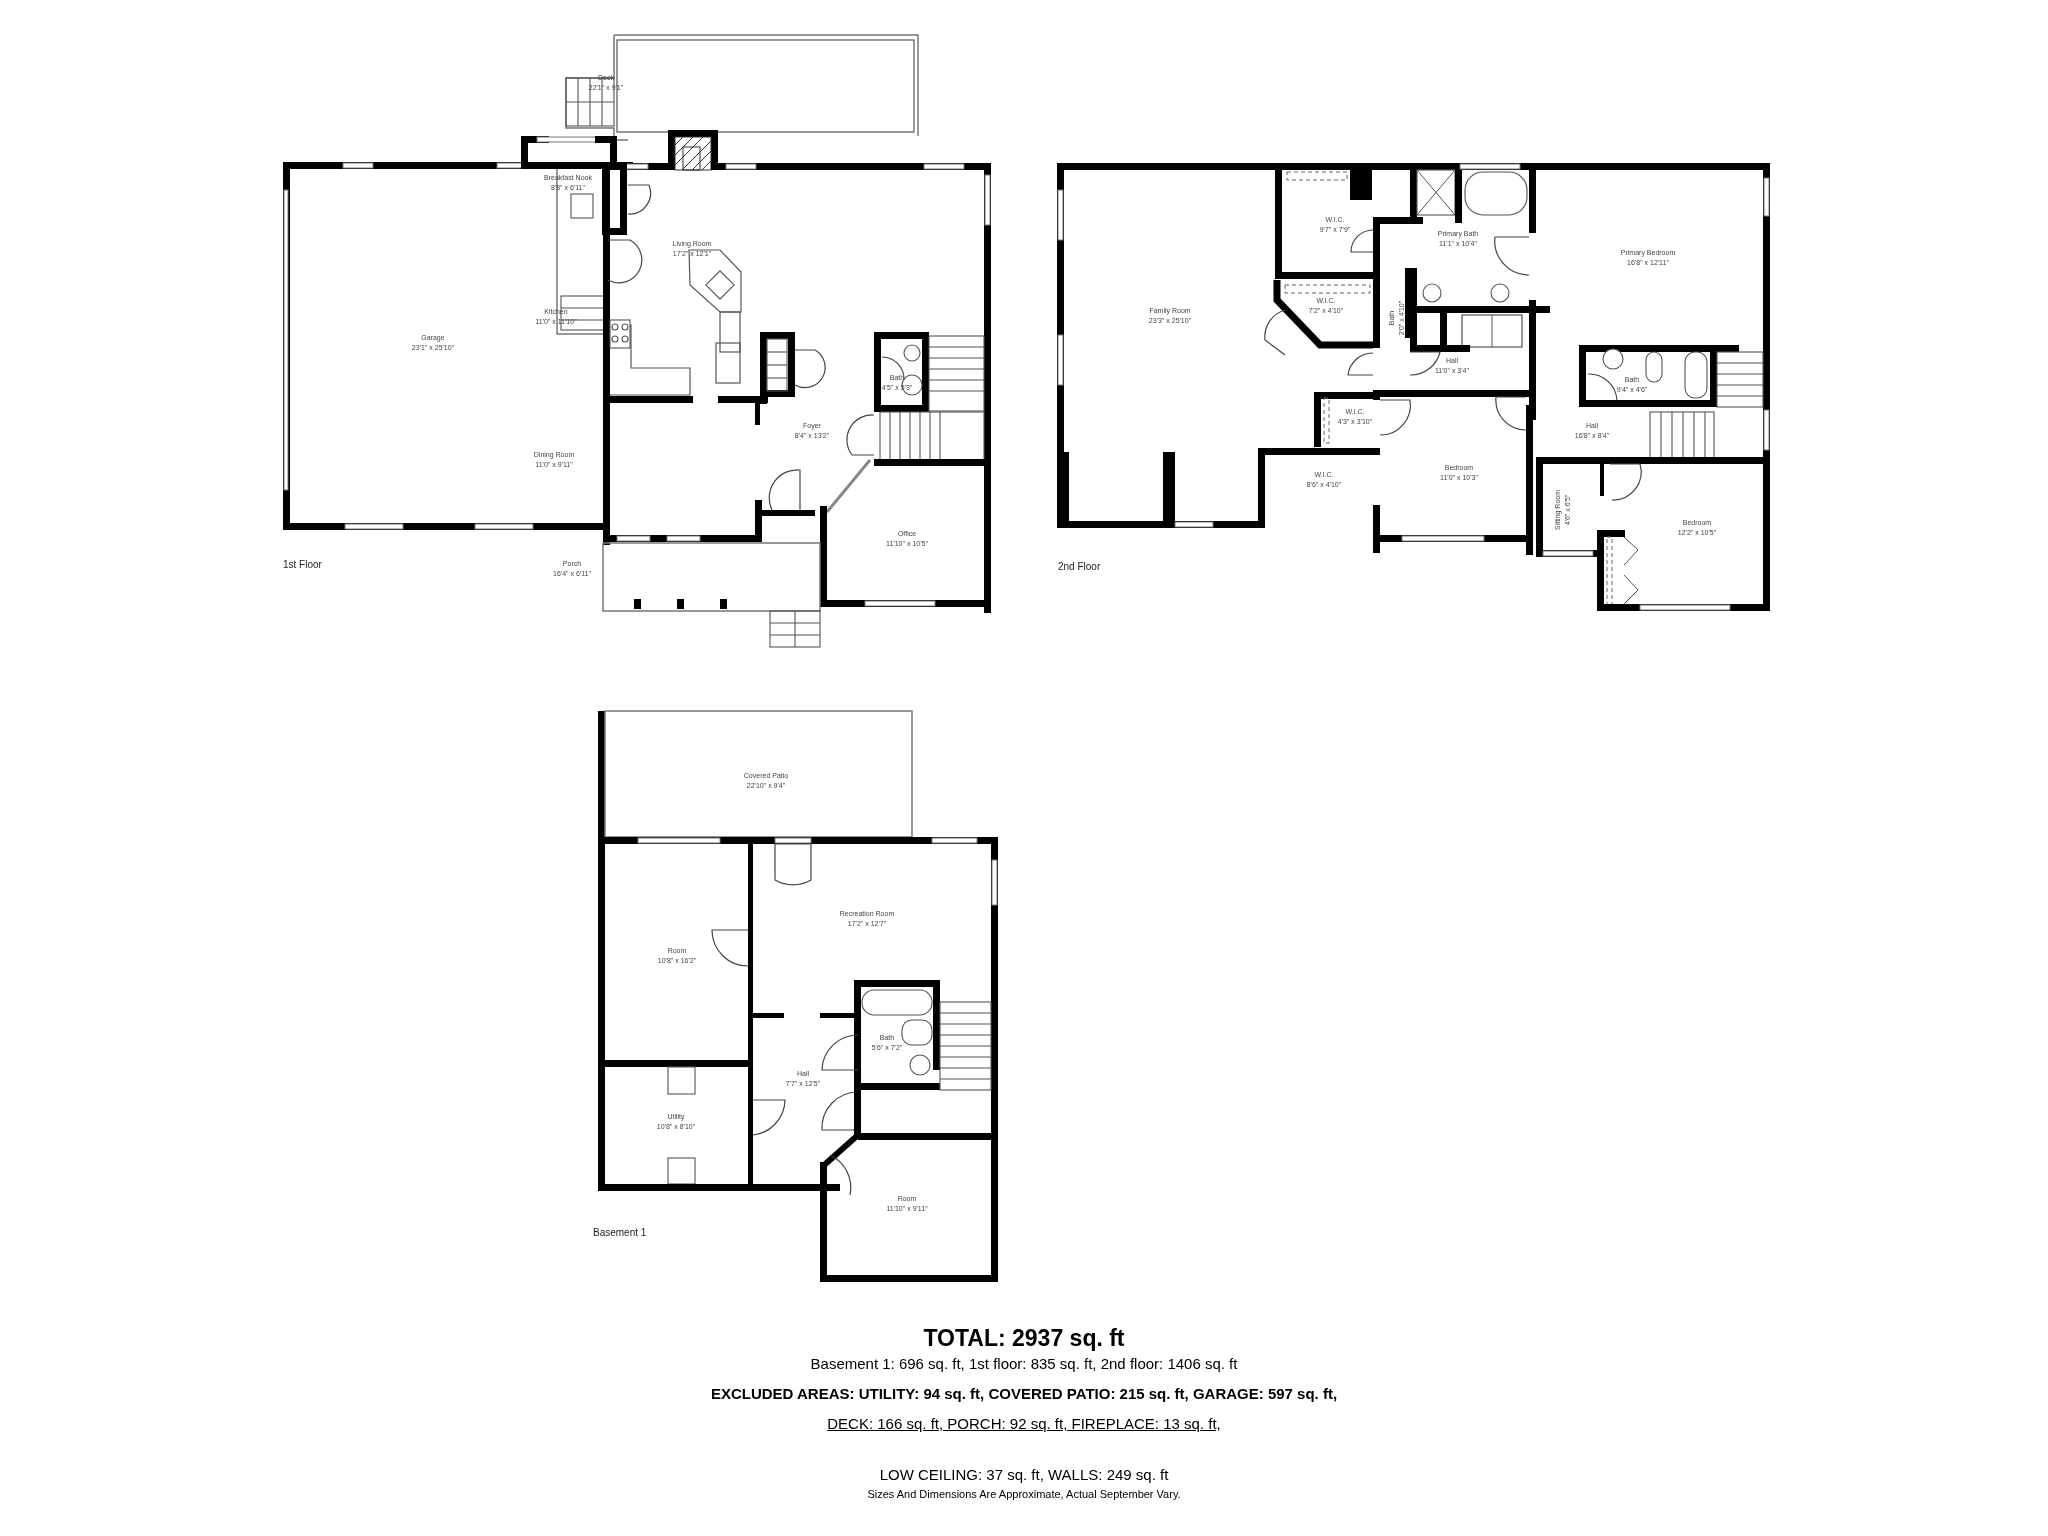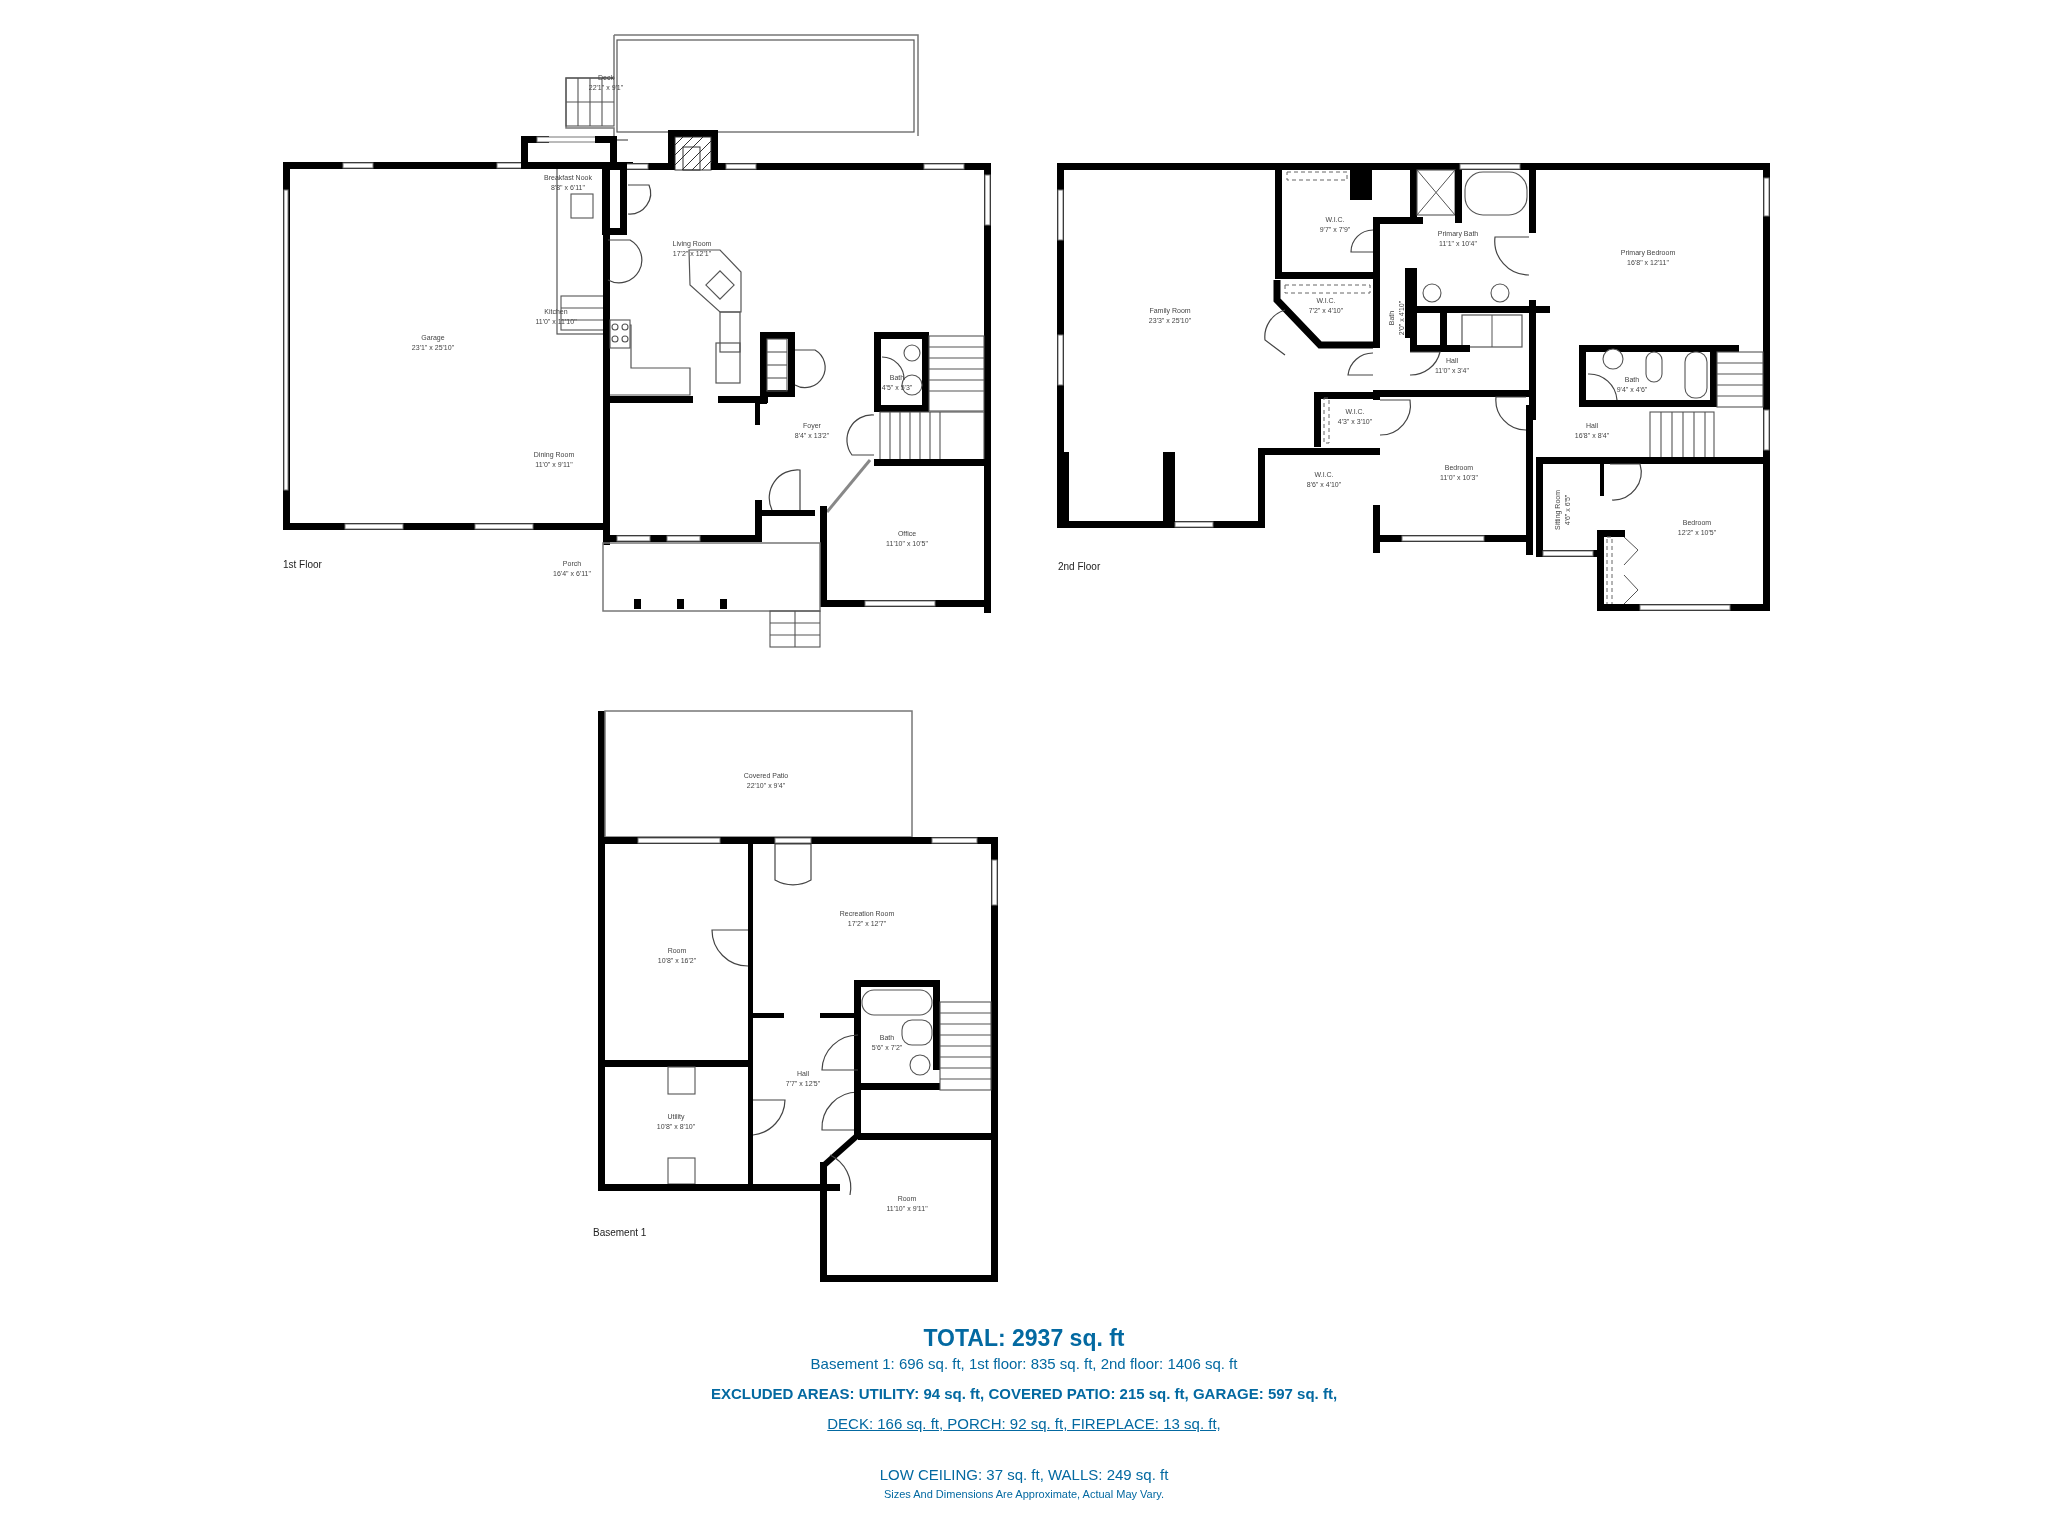--- a/index.html
+++ b/index.html
@@ -9,21 +9,21 @@
   .thin { fill: none; stroke: #555; stroke-width: 1.2; }
   .outline { fill: none; stroke: #777; stroke-width: 1.5; }
   .win { fill: #fff; stroke: #777; stroke-width: 1; }
   .door { fill: none; stroke: #444; stroke-width: 1.2; }
   .dash { fill: none; stroke: #666; stroke-width: 1; stroke-dasharray: 4 3; }
   .stairs { fill: none; stroke: #555; stroke-width: 1.1; }
   .fix { fill: #fff; stroke: #555; stroke-width: 1.1; }
   .rn { font-size: 7px; fill: #444; text-anchor: middle; }
   .rd { font-size: 7px; fill: #444; text-anchor: middle; }
   .flabel { font-size: 10px; fill: #222; }
-  .summary { position: absolute; left: 0; width: 2048px; text-align: center; color: #0369a1; }
+  .summary { position: absolute; left: 0; width: 2048px; text-align: center; color: #000000; }
   .sum-total { top: 1325px; font-size: 23px; font-weight: bold; }
   .sum-line { font-size: 15px; }
   .sum-l1 { top: 1355px; }
   .sum-l2 { top: 1385px; font-weight: bold; }
   .sum-l3 { top: 1415px; text-decoration: underline; }
   .sum-l4 { top: 1436px; margin-top: 30px; }
   .sum-note { top: 1488px; font-size: 11px; }
 </style>
 </head>
 <body>
@@ -449,13 +449,13 @@
 
     <text class="flabel" x="593" y="1236">Basement 1</text>
   </g>
 </svg>
 
 <div class="summary sum-total">TOTAL: 2937 sq. ft</div>
 <div class="summary sum-line sum-l1">Basement 1: 696 sq. ft, 1st floor: 835 sq. ft, 2nd floor: 1406 sq. ft</div>
 <div class="summary sum-line sum-l2">EXCLUDED AREAS: UTILITY: 94 sq. ft, COVERED PATIO: 215 sq. ft, GARAGE: 597 sq. ft,</div>
 <div class="summary sum-line sum-l3">DECK: 166 sq. ft, PORCH: 92 sq. ft, FIREPLACE: 13 sq. ft,</div>
 <div class="summary sum-line sum-l4">LOW CEILING: 37 sq. ft, WALLS: 249 sq. ft</div>
-<div class="summary sum-note">Sizes And Dimensions Are Approximate, Actual May Vary.</div>
+<div class="summary sum-note">Sizes And Dimensions Are Approximate, Actual September Vary.</div>
 
 </body></html>

